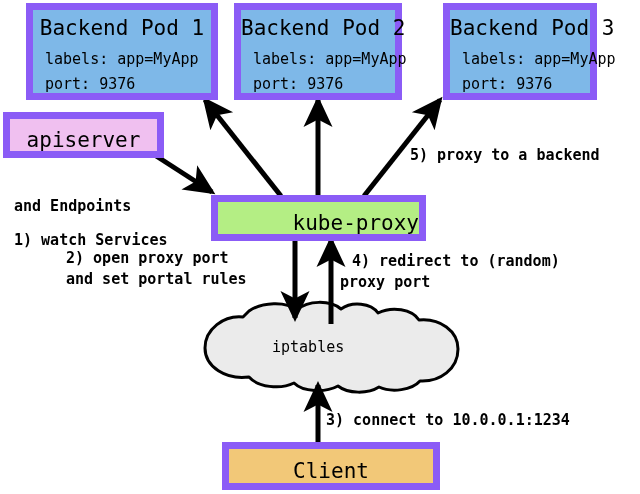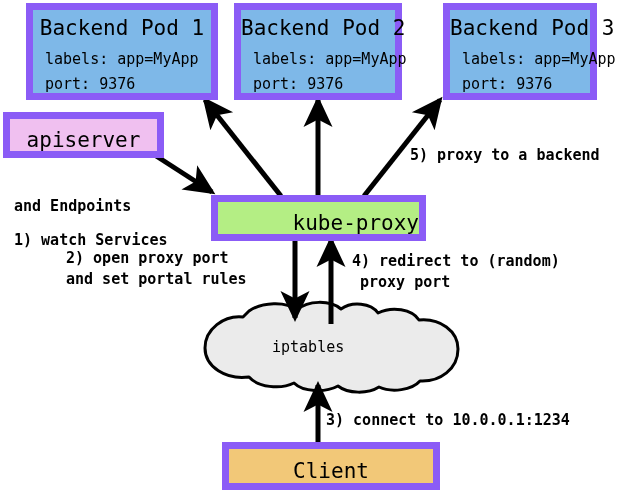--- a/index.html
+++ b/index.html
@@ -155,17 +155,17 @@
 
   <div class="annot" style="left:14px; top:184px;margin-top:46px;">1) watch Services</div>
   <div class="annot" style="left:14px; top:196px;">and Endpoints</div>
 
   <div class="annot" style="left:66px; top:248px;">2) open proxy port</div>
   <div class="annot" style="left:66px; top:269px;">and set portal rules</div>
 
   <div class="annot" style="left:326px; top:410px;text-align:center;">3) connect to 10.0.0.1:1234</div>
 
   <div class="annot" style="left:352px; top:251px;">4) redirect to (random)</div>
-  <div class="annot" style="left:360px; top:272px;text-align:right;">proxy port</div>
+  <div class="annot" style="left:340px; top:272px;text-align:right;">proxy port</div>
 
   <div class="annot" style="left:410px; top:145px;">5) proxy to a backend</div>
 
 </div>
 
 </body></html>

